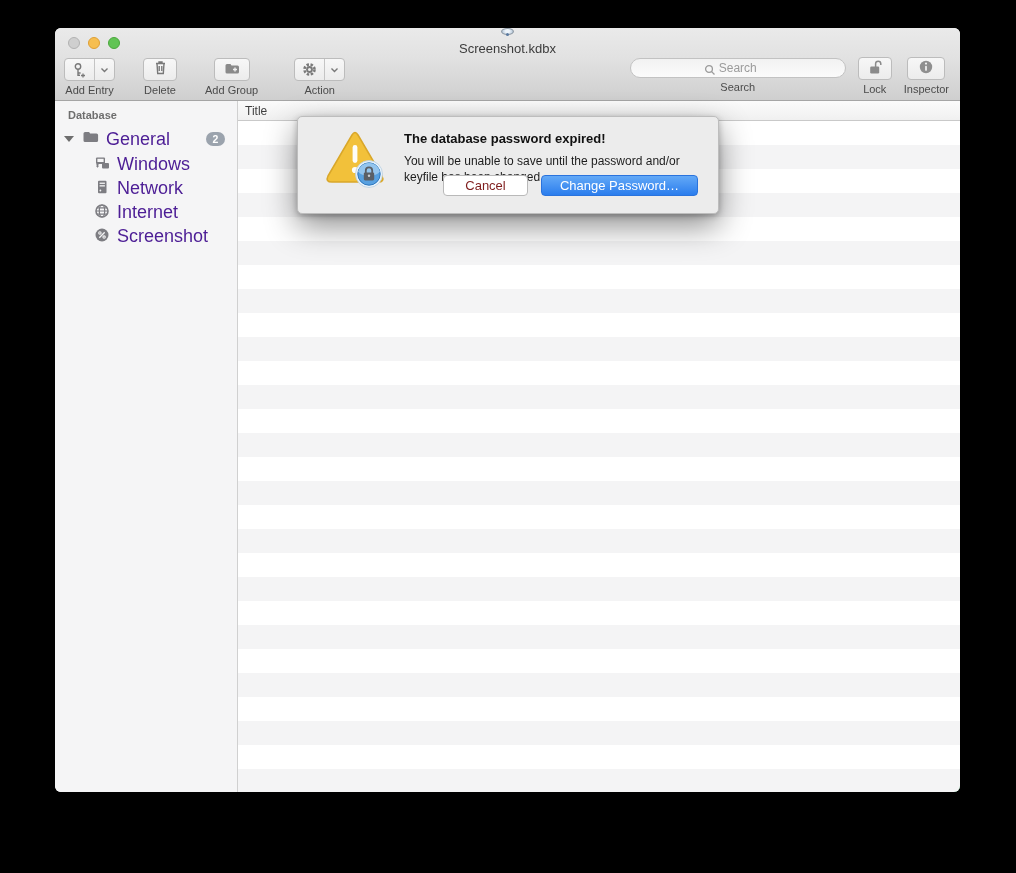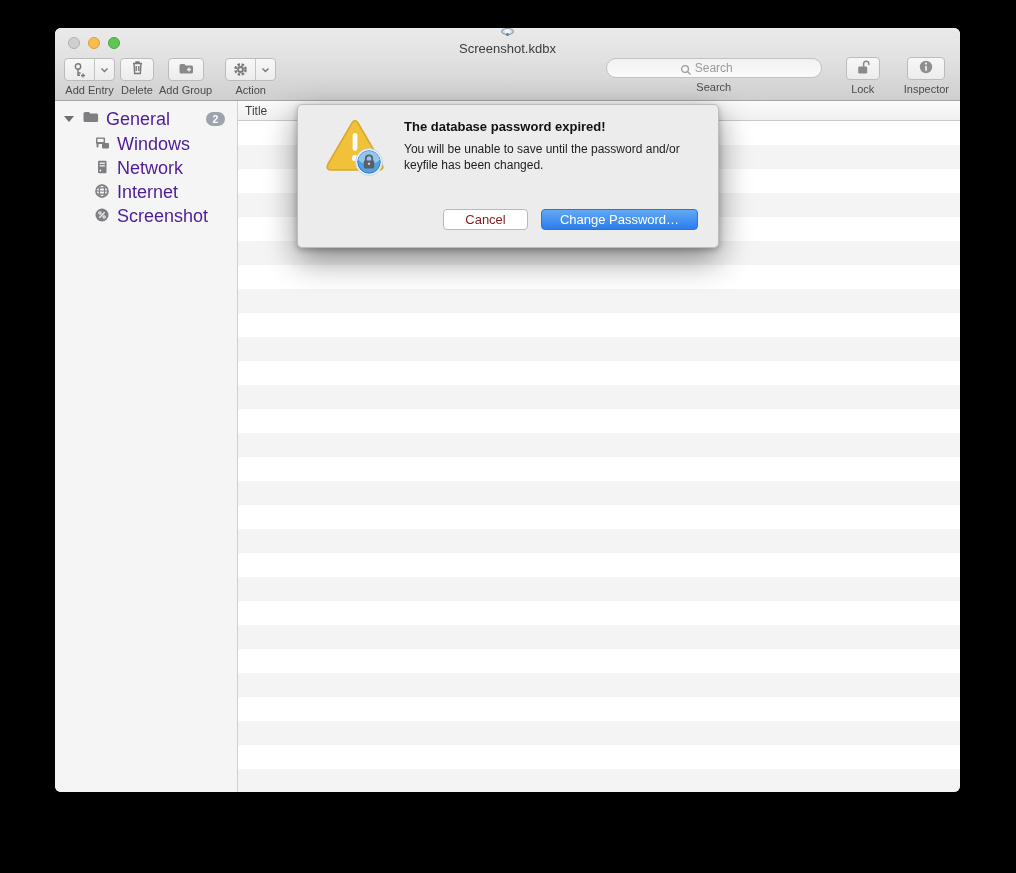--- a/index.html
+++ b/index.html
@@ -27,22 +27,22 @@
     position:absolute; top:0; left:0; right:0; height:28px;
     display:flex; align-items:center; justify-content:center; gap:6px;
     font-size:13px; color:#3c3c3c;flex-direction:column;
   }
   .doc-icon { width:13px; height:13px; border-radius:50%;
     background:radial-gradient(circle at 50% 40%, #eef4fa 0 30%, #c6d4e2 70%, #8da2b5);
     border:1px solid #8f9aa5; position:relative; }
   .doc-icon::after { content:""; position:absolute; left:4px; top:4px; width:3px; height:3px;
     border-radius:50%; background:#5b7aa0; }
 
-  .toolbar-left { position:absolute; left:9px; top:30px; display:flex; gap:5px; }
-  .toolbar-right { position:absolute; right:11px; top:29px; display:flex; gap:24px; align-items:flex-start; }
+  .toolbar-left { position:absolute; left:9px; top:30px; display:flex; gap:28px; }
+  .toolbar-right { position:absolute; right:11px; top:29px; display:flex; gap:12px; align-items:flex-start; }
   .tb-item { display:flex; flex-direction:column; align-items:center; }
   .tb-btn {
     height:23px; display:flex; align-items:center; justify-content:center;
     background:linear-gradient(#f7f7f7,#ececec);
     border:1px solid #bcbcbc; border-radius:4px;
   }
   .tb-label { margin-top:3px; font-size:11px; color:#4b4b4b; }
   .seg { display:flex; align-items:center; height:100%; padding:0 7px; }
   .seg + .seg { border-left:1px solid #c4c4c4; padding:0 5px; }
   .icon-gray { stroke:#787878; fill:none; stroke-width:1.4; }
@@ -84,21 +84,21 @@
     display:flex; align-items:center; padding-left:7px;
     font-size:12px; color:#3f3f3f;
   }
   .rows {
     position:absolute; top:20px; left:0; right:0; bottom:0;
     background:repeating-linear-gradient(to bottom, #ffffff 0 24px, #f4f4f5 24px 48px);
   }
 
   
   .dialog {
-    position:absolute; left:242px; top:76px; width:422px; height:144px;
+    position:absolute; left:242px; top:88px; width:422px; height:98px;
     background:#ececec; border:1px solid #bdbdbd; border-radius:5px;
     box-shadow:0 12px 32px rgba(0,0,0,0.45), 0 2px 6px rgba(0,0,0,0.25);
   }
   .dlg-icon { position:absolute; left:24px; top:12px; }
   .dlg-title { position:absolute; left:106px; top:14px; font-size:13px; font-weight:bold; color:#111; }
   .dlg-body { position:absolute; left:106px; top:36px; width:302px; font-size:12px; line-height:16px; color:#1d1d1d; }
   .dlg-buttons { position:absolute; right:20px; bottom:17px; display:flex; gap:13px; }
   .btn { height:21px; border-radius:4px; font-size:13px; display:flex; align-items:center; justify-content:center;
     font-family:"Liberation Sans", sans-serif; cursor:default; }
   .btn-cancel { width:85px; background:#ffffff; border:1px solid #b9b9b9; color:#7f1d1d; }
@@ -221,20 +221,21 @@
             </svg>
           </span>
         </div>
         <div class="tb-label">Inspector</div>
       </div>
     </div>
   </div>
 
   <div class="body">
     <aside class="sidebar">
+      <div class="sb-header">Database</div>
 
       <div class="sb-group-row">
         <span class="disclosure"></span>
         <span class="sb-icon">
           <svg width="17" height="14" viewBox="0 0 17 14">
             <path d="M1.5 3.5 q0-1.6 1.6-1.6 h4 l1 1.6 h6.4 q1.6 0 1.6 1.6 v5.4 q0 1.6 -1.6 1.6 h-11.4 q-1.6 0 -1.6 -1.6 Z" fill="#7d7d82"></path>
           </svg>
         </span>
         <span class="sb-label">General</span>
         <span class="badge">2</span>

